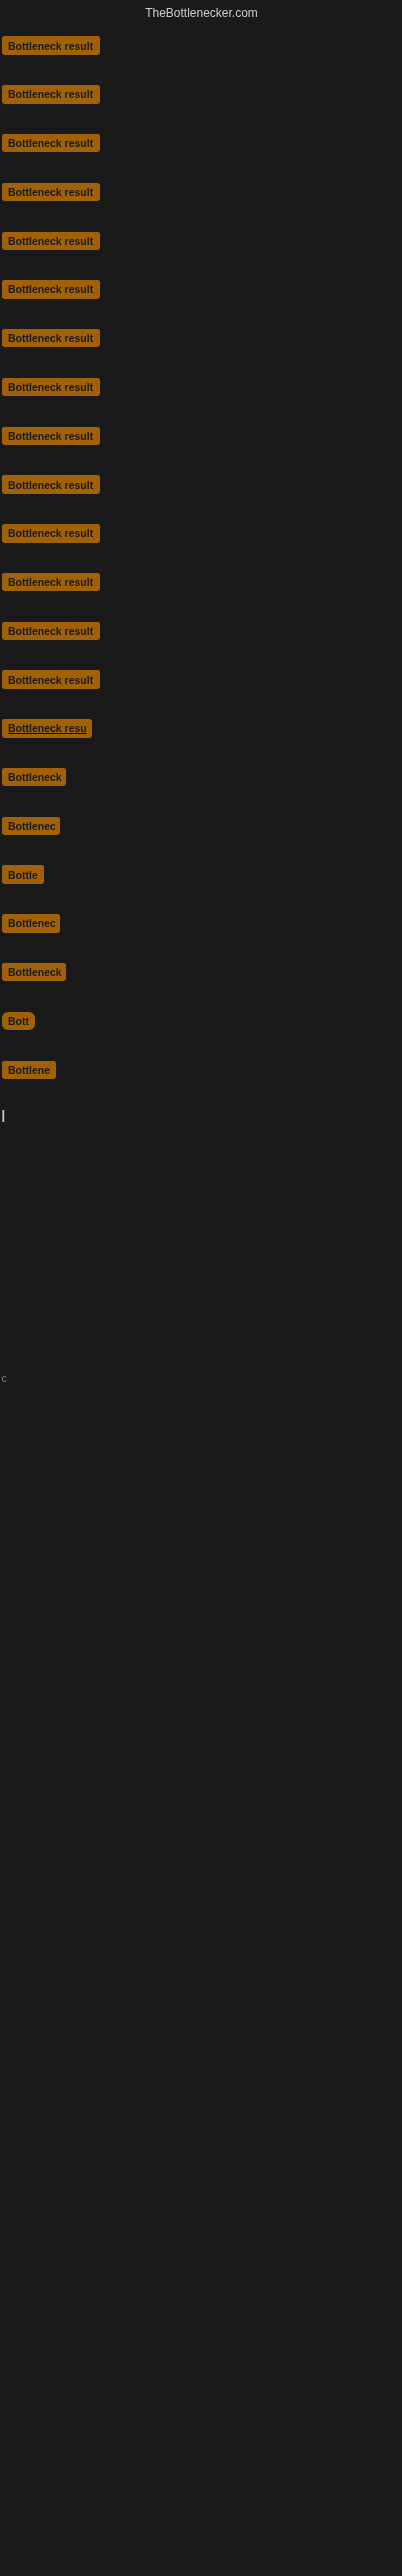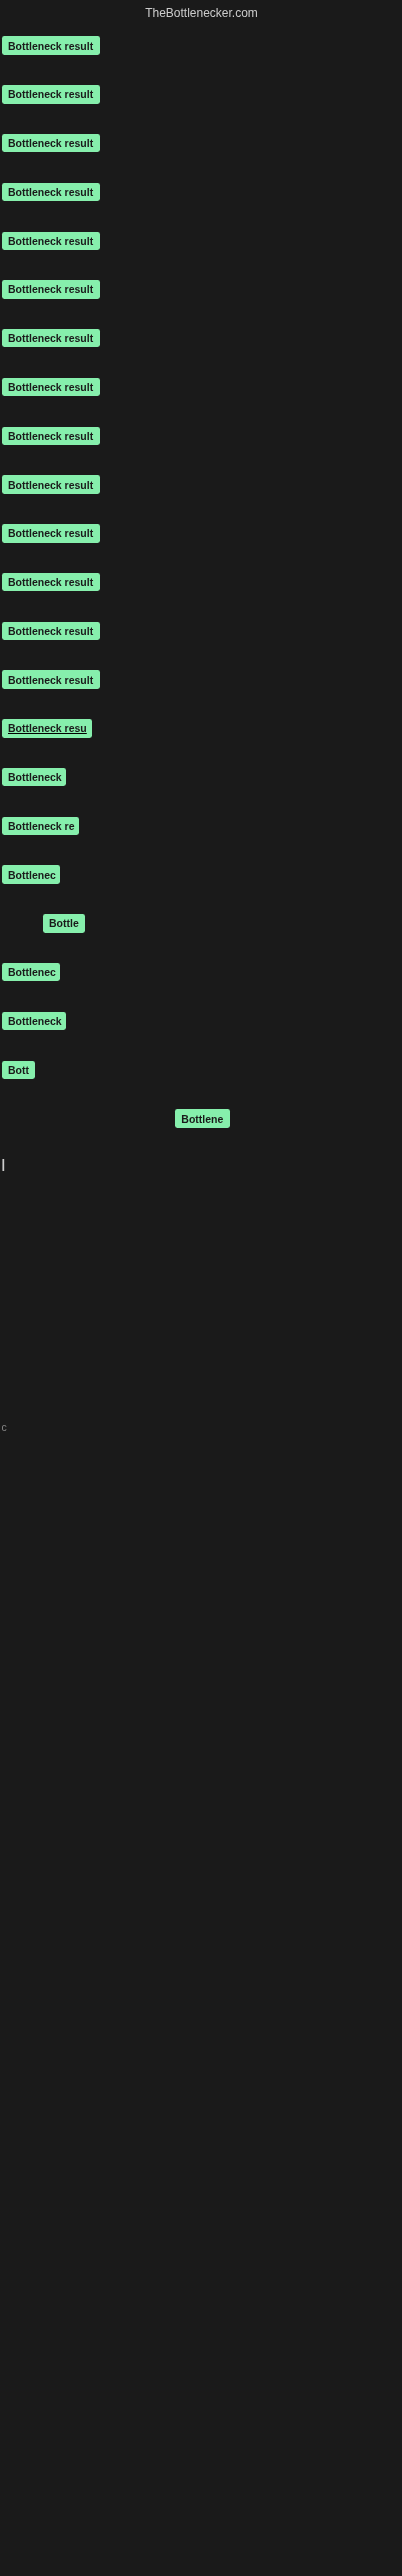--- a/index.html
+++ b/index.html
@@ -25,21 +25,21 @@
     }
 
     .bottleneck-item {
       margin-bottom: 0;
       padding: 6.4px 0 24px 1.6px;
       display: flex;
       align-items: flex-start;
     }
 
     .bottleneck-badge {
-      background-color: #86efac;
+      background-color: #a16207;
       color: #1a1a1a;
       font-size: 10.5px;
       font-weight: bold;
       padding: 3.2px 6.4px;
       border-radius: 2.4px;
       display: inline-block;
       white-space: nowrap;
       overflow: hidden;
     }
   </style>
@@ -93,38 +93,35 @@
     <div class="bottleneck-item" style="padding-bottom: 24px;">
       <span class="bottleneck-badge" style="max-width: 105px;">Bottleneck result</span>
     </div>
     <div class="bottleneck-item" style="padding-bottom: 24px; text-decoration: underline;">
       <span class="bottleneck-badge" style="max-width: 90px;">Bottleneck resu</span>
     </div>
     <div class="bottleneck-item" style="padding-bottom: 24px;">
       <span class="bottleneck-badge" style="max-width: 64px;">Bottleneck</span>
     </div>
     <div class="bottleneck-item" style="padding-bottom: 24px;">
-      <span class="bottleneck-badge" style="max-width: 77px;">Bottleneck re</span>
+      <span class="bottleneck-badge" style="max-width: 58px;">Bottlenec</span>
     </div>
     <div class="bottleneck-item" style="padding-bottom: 24px;">
-      <span class="bottleneck-badge" style="max-width: 58px;">Bottlenec</span>
-    </div>
-    <div class="bottleneck-item" style="padding-bottom: 24px; margin-left: 41px;">
       <span class="bottleneck-badge" style="max-width: 43px;">Bottle</span>
     </div>
     <div class="bottleneck-item" style="padding-bottom: 24px;">
       <span class="bottleneck-badge" style="max-width: 58px;">Bottlenec</span>
     </div>
     <div class="bottleneck-item" style="padding-bottom: 24px;">
       <span class="bottleneck-badge" style="max-width: 64px;">Bottleneck</span>
     </div>
     <div class="bottleneck-item" style="padding-bottom: 24px;">
-      <span class="bottleneck-badge" style="max-width: 37px;">Bott</span>
+      <span class="bottleneck-badge" style="max-width: 37px; border-radius: 6px;">Bott</span>
     </div>
-    <div class="bottleneck-item" style="padding-bottom: 24px; justify-content: center;">
+    <div class="bottleneck-item" style="padding-bottom: 24px;">
       <span class="bottleneck-badge" style="max-width: 55px;">Bottlene</span>
     </div>
   </div>
 
 <div style="padding: 4px 0 4px 1.6px; color: #cccccc; font-size: 13px; font-weight: bold;">
   <span style="color:#cccccc;">|</span>
 </div>
 
 <div style="height: 242px;"></div>
 

